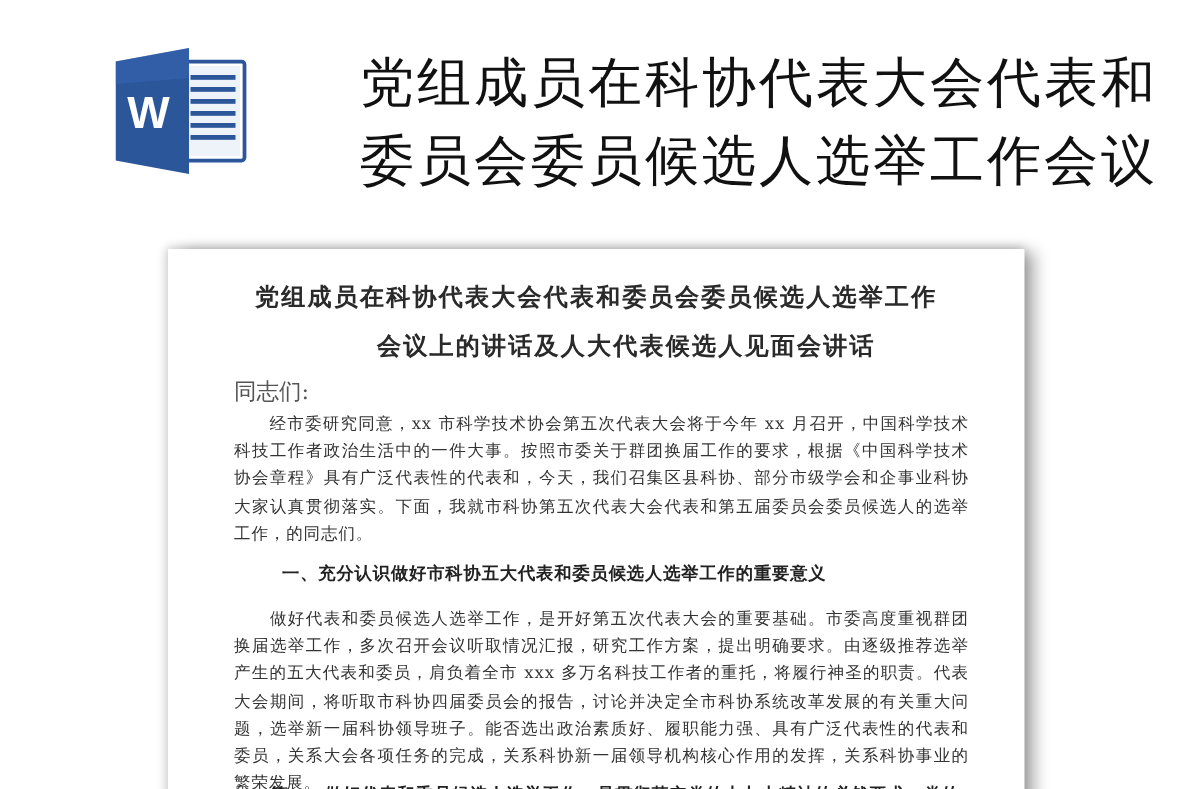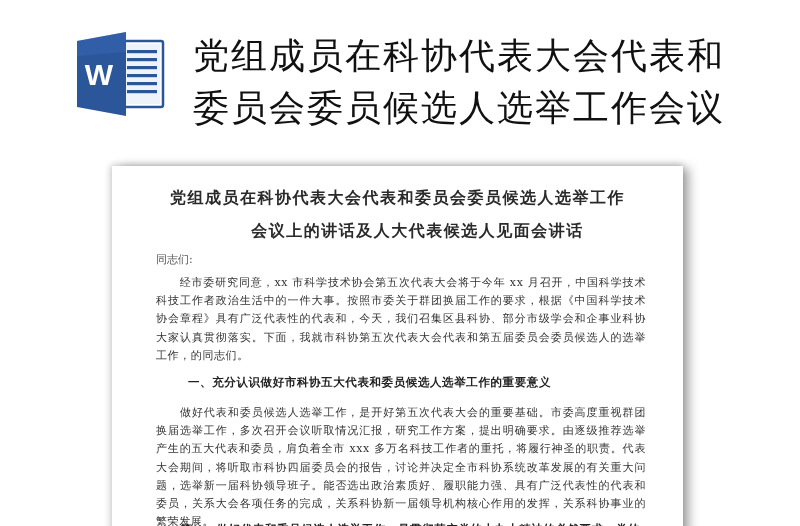--- a/index.html
+++ b/index.html
@@ -6,38 +6,38 @@
   html, body { width: 800px; height: 526px; overflow: hidden; background: #ffffff; }
   body { position: relative; font-family: "DejaVu Sans", "Liberation Sans", sans-serif; color: #111; }
 
   
   .word-icon { position: absolute; left: 77px; top: 32px; width: 88px; height: 84px; }
   .header-title {
     position: absolute; left: 193px; top: 30px; width: 560px;
     font-family: "DejaVu Sans", sans-serif;
     font-size: 36px; line-height: 52px; letter-spacing: 2px; color: #111;
   }
-  .header-title div { white-space: nowrap; }
+  .header-title div { white-space: nowrap; margin-left: 47px; }
 
   
   .page {
     position: absolute; left: 112px; top: 166px; width: 571px; height: 400px;
     background: #ffffff;
     box-shadow: 8px 0 10px -2px rgba(0,0,0,0.35), -3px 0 6px rgba(0,0,0,0.12), 0 -3px 6px rgba(0,0,0,0.10);
     font-family: "DejaVu Serif", "Liberation Serif", serif;
     color: #333;
   }
   .doc-title {
     position: absolute; left: 0; width: 100%; text-align: center;
     font-size: 16px; font-weight: bold; letter-spacing: 1.5px; color: #2a2a2a;
     white-space: nowrap;
   }
   .doc-title.l1 { top: 22px; }
   .doc-title.l2 { top: 55px; padding-left: 40px; }
-  .salutation { position: absolute; left: 44px; top: 86px; font-size: 11px; color: #555; }
+  .salutation { position: absolute; left: 44px; top: 86px; font-size: 15px; color: #555; }
   .para {
     position: absolute; left: 44px; width: 490px;
     font-size: 11px; line-height: 18.2px; color: #333; letter-spacing: 0.6px;
   }
   .para div { white-space: nowrap; text-align: justify; text-align-last: justify; }
   .para div.last { text-align-last: left; }
   .para.p1 { top: 108px; }
   .para.p2 { top: 238px; }
   .section-heading {
     position: absolute; left: 76px; top: 209px;

